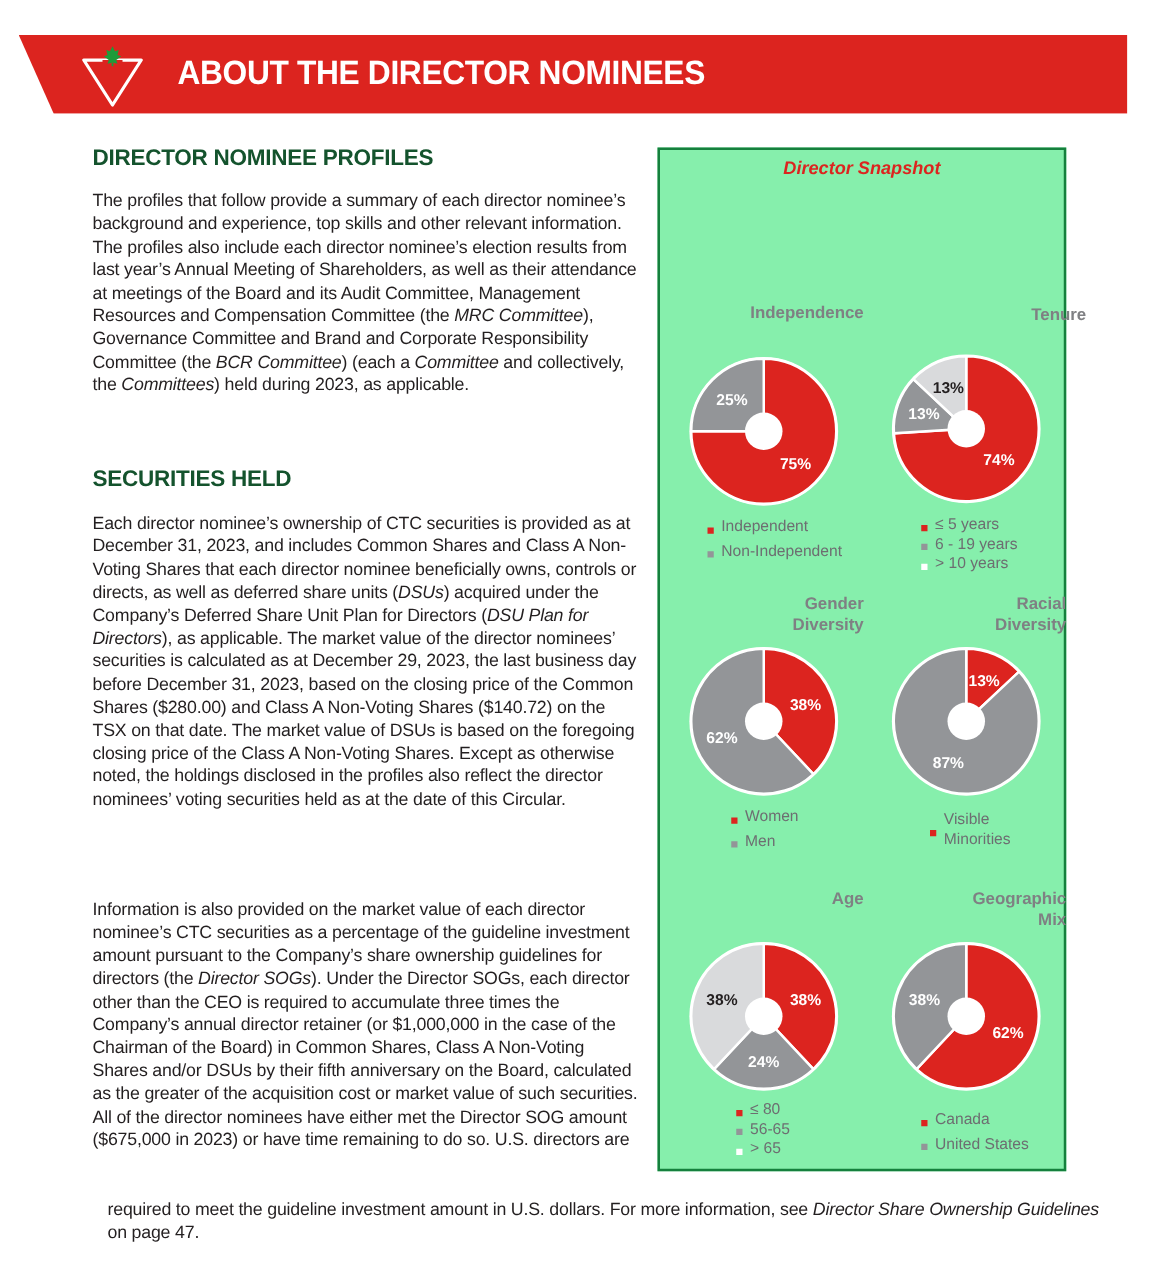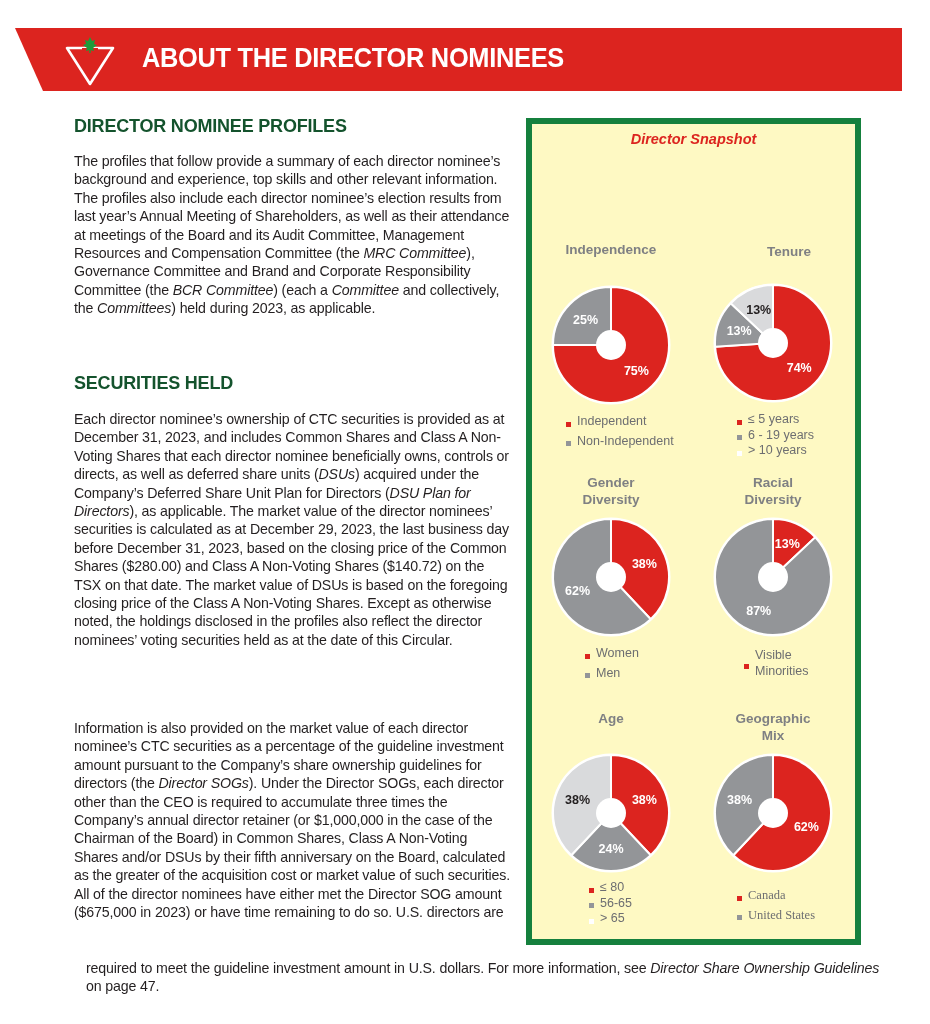--- a/index.html
+++ b/index.html
@@ -29,32 +29,32 @@
   .body-text i { font-style: italic; }
   #h-profiles { position: absolute; left: 74px; top: 114px; }
   #p-profiles { position: absolute; left: 74px; top: 152px; width: 436px; }
   #h-securities { position: absolute; left: 74px; top: 371px; }
   #p-securities { position: absolute; left: 74px; top: 410px; width: 440px; }
   #p-info { position: absolute; left: 74px; top: 719px; width: 440px; }
   #p-tail { position: absolute; left: 74px; top: 959px; width: 800px; margin-left: 12px; }
 
   .snapshot-box {
     position: absolute; left: 526px; top: 118px; width: 323px; height: 815px;
-    background: #fef9c3; border: 6px solid #15803d;
+    background: #86efac; border: 2px solid #15803d;
   }
   .snapshot-title {
     position: absolute; left: 0; top: 7px; width: 100%; text-align: center;
     color: #dc241f; font-weight: bold; font-style: italic; font-size: 14.5px;
   }
   .snapshot-intro {
     position: absolute; left: 9px; top: 35px; width: 310px;
     font-size: 14.2px; line-height: 18.4px; color: #231f20; letter-spacing: -0.15px;
   }
   .chart-title {
-    text-align: center; color: #7f8083; font-weight: bold; font-size: 13.5px; line-height: 17px;
+    text-align: right; color: #7f8083; font-weight: bold; font-size: 13.5px; line-height: 17px;
   }
   .legend { position: absolute; font-size: 12.5px; line-height: 15.5px; color: #6d6e71; }
   .legend-item { display: flex; align-items: center; white-space: nowrap; }
   .legend-swatch { width: 5px; height: 5px; margin: 5px 6px 0 0; flex: 0 0 5px; }
 </style>
 </head>
 <body>
 
 <div class="header-bar"></div>
 <svg class="header-logo" viewBox="0 0 56 54">
@@ -183,21 +183,21 @@
     </div>
     <div class="chart-title" style="position: absolute; left: 693px; top: 710px; width: 160px;">Geographic<br>Mix</div>
     <svg width="122" height="122" viewBox="0 0 122 122" style="position: absolute; left: 712px; top: 752px;">
       <circle cx="61" cy="61" r="59.5" fill="#ffffff"></circle>
       <path d="M61,61 L61,3 A58,58 0 1 1 21.296267856136055,103.28018039044187 Z" fill="#dc241f" stroke="#ffffff" stroke-width="2"></path>
       <text x="94.43476243254152" y="78.73775891454102" text-anchor="middle" font-family="&quot;Liberation Sans&quot;, sans-serif" font-weight="bold" font-size="12.5" fill="#fff">62%</text>
       <path d="M61,61 L21.296267856136055,103.28018039044187 A58,58 0 0 1 60.99999999999999,3 Z" fill="#939598" stroke="#ffffff" stroke-width="2"></path>
       <text x="27.565237567458475" y="52.26224108545898" text-anchor="middle" font-family="&quot;Liberation Sans&quot;, sans-serif" font-weight="bold" font-size="12.5" fill="#fff">38%</text>
       <circle cx="61" cy="61" r="15" fill="#ffffff"></circle>
     </svg>
-    <div class="legend" style="left: 737px; top: 888px; font-family: Liberation Serif, serif;">
+    <div class="legend" style="left: 737px; top: 888px;">
       <div class="legend-item" style="margin-bottom: 4px;">
         <span class="legend-swatch" style="background: rgb(220, 36, 31);"></span>
         <span>Canada</span>
       </div>
       <div class="legend-item" style="margin-bottom: 4px;">
         <span class="legend-swatch" style="background: rgb(147, 149, 152);"></span>
         <span>United States</span>
       </div>
     </div>
   </div>

